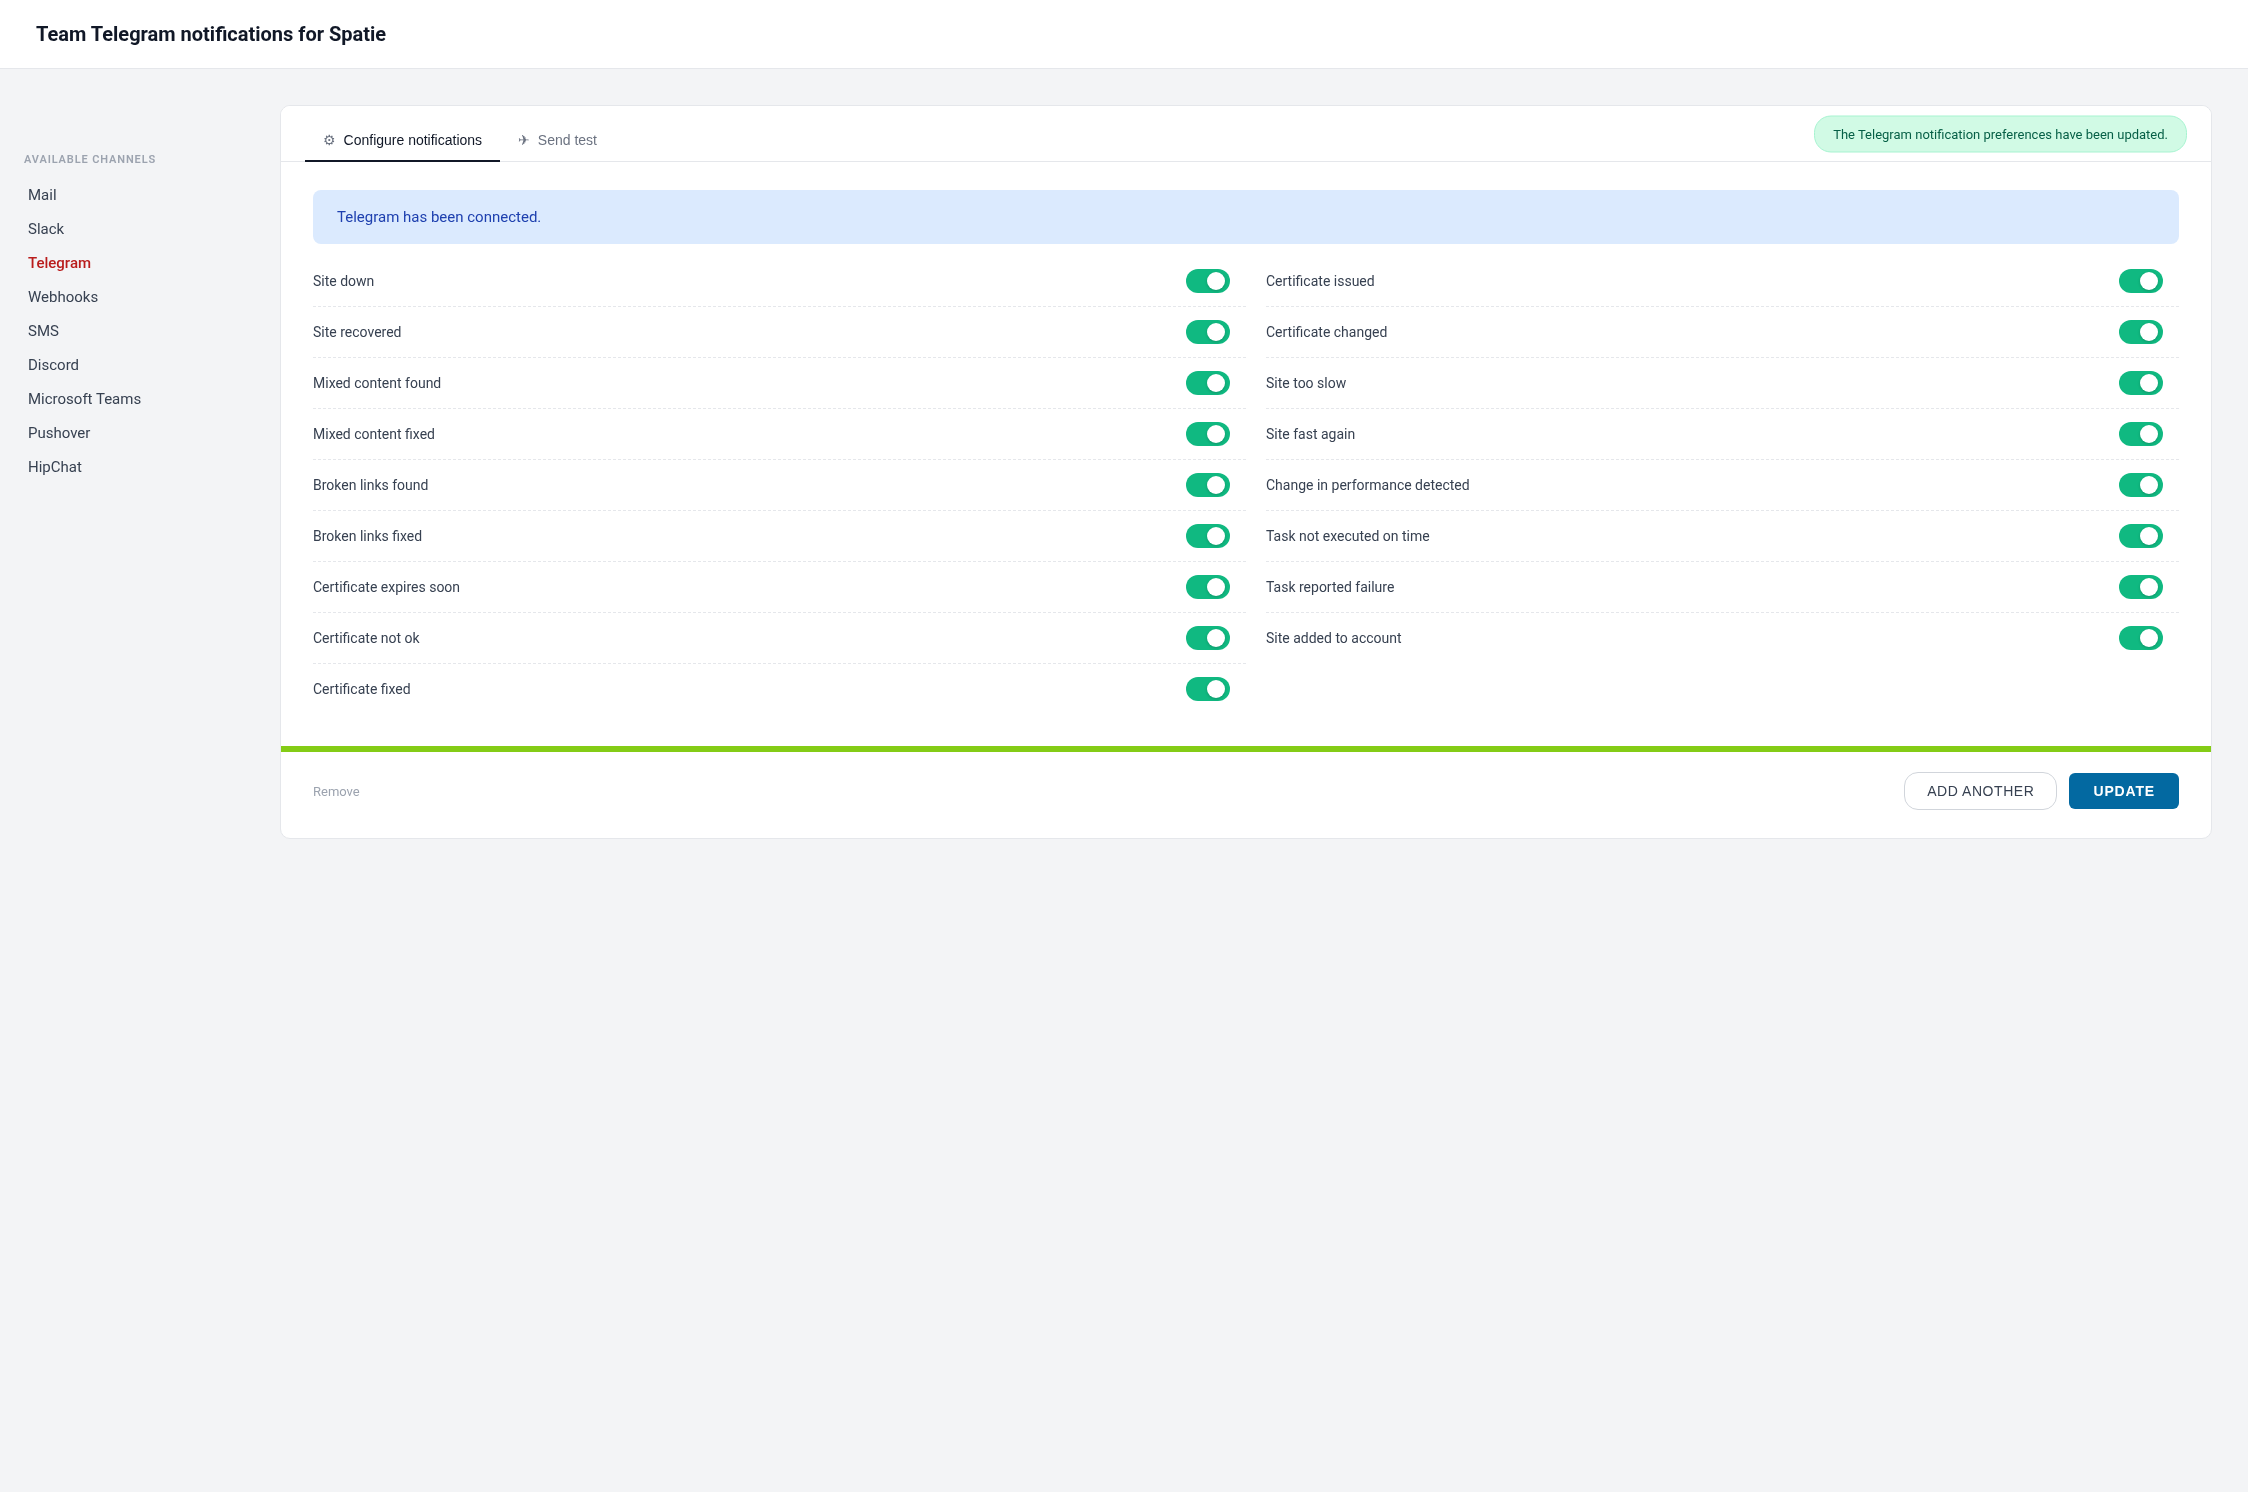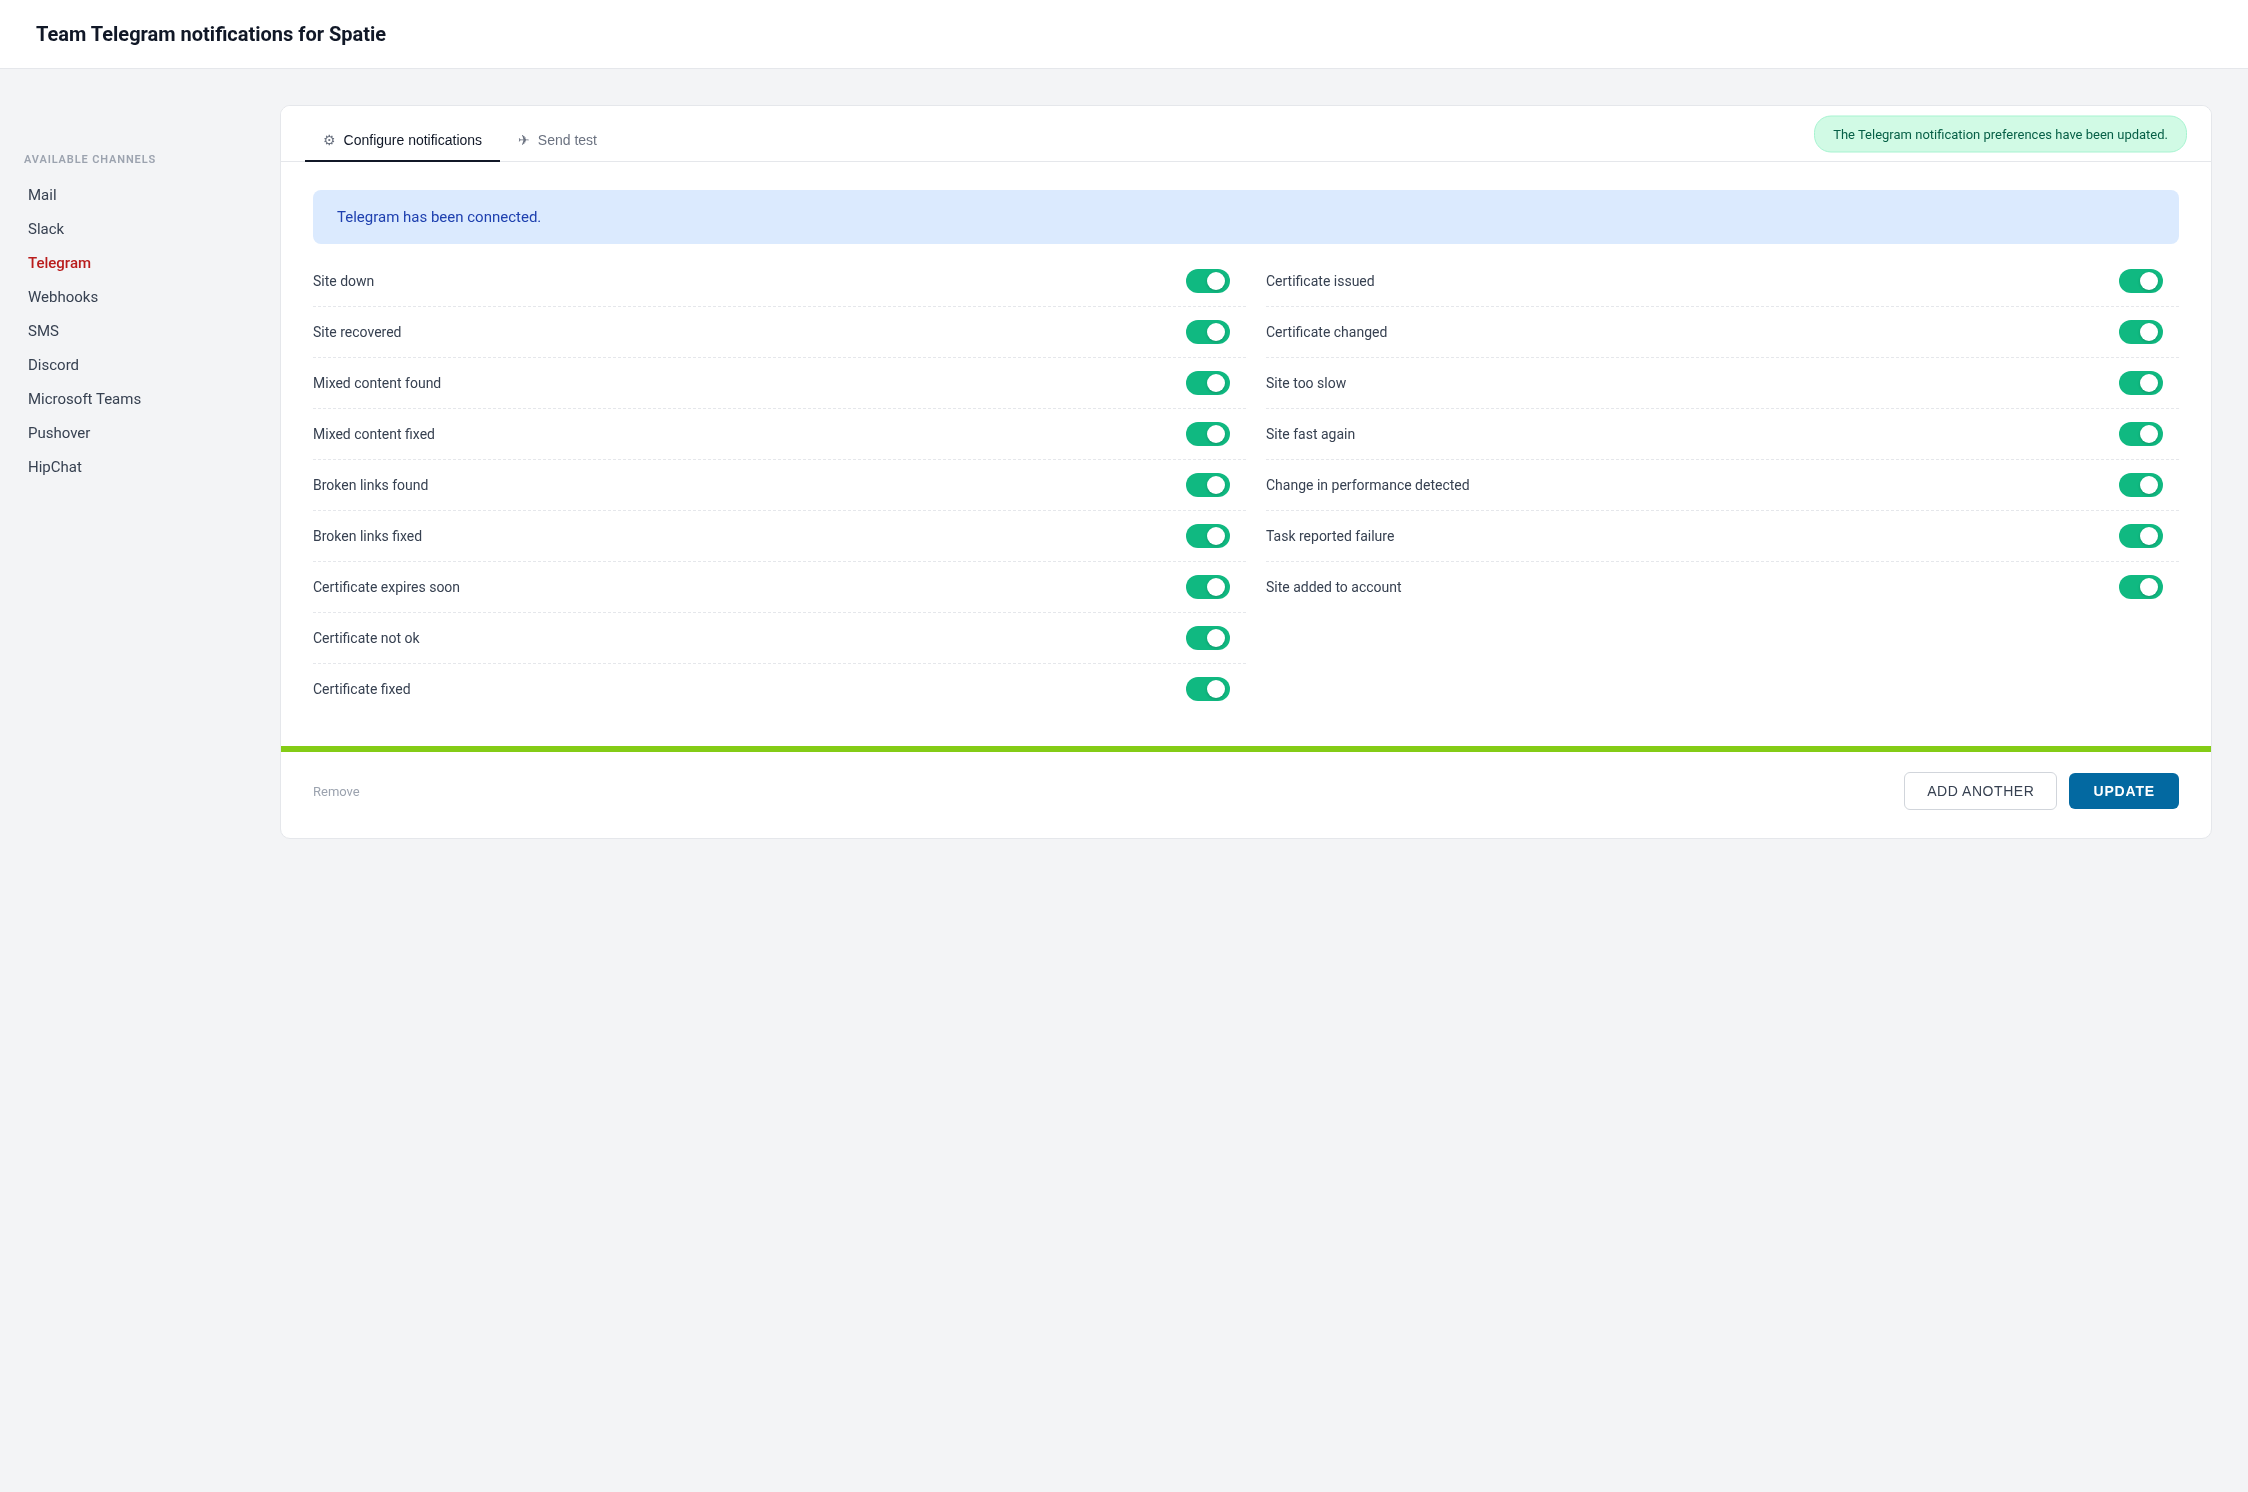--- a/index.html
+++ b/index.html
@@ -229,21 +229,21 @@
       align-items: center;
     }
 
     .btn-secondary {
       padding: 10px 22px;
       font-size: 14px;
       font-weight: 500;
       color: #374151;
       background: #fff;
       border: 1px solid #d1d5db;
-      border-radius: 6px;
+      border-radius: 14px;
       cursor: pointer;
       letter-spacing: 0.04em;
     }
 
     .btn-primary {
       padding: 10px 24px;
       font-size: 14px;
       font-weight: 600;
       color: #fff;
       background: #0369a1;
@@ -400,20 +400,27 @@
               </label>
             </div>
             <div class="notif-row">
               <span class="notif-label">Change in performance detected</span>
               <label class="toggle">
                 <input type="checkbox" checked="" style="">
                 <span class="toggle-slider"></span>
               </label>
             </div>
             <div class="notif-row">
+              <span class="notif-label">Task not executed on time</span>
+              <label class="toggle">
+                <input type="checkbox" checked="" style="">
+                <span class="toggle-slider"></span>
+              </label>
+            </div>
+            <div class="notif-row">
               <span class="notif-label">Task reported failure</span>
               <label class="toggle">
                 <input type="checkbox" checked="" style="">
                 <span class="toggle-slider"></span>
               </label>
             </div>
             <div class="notif-row">
               <span class="notif-label">Site added to account</span>
               <label class="toggle">
                 <input type="checkbox" checked="" style="">

